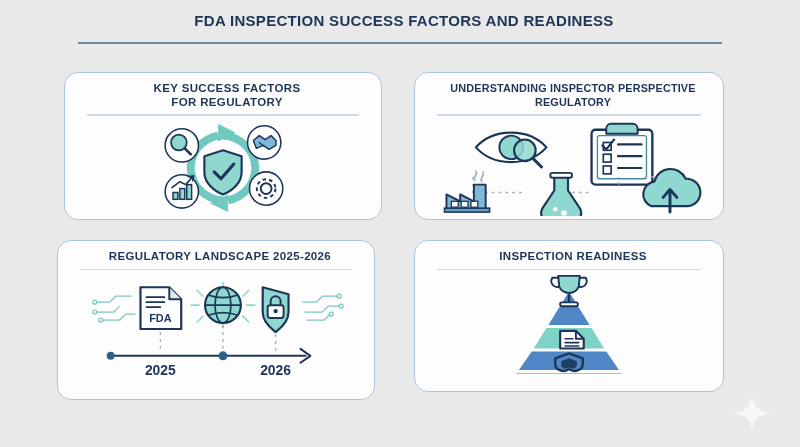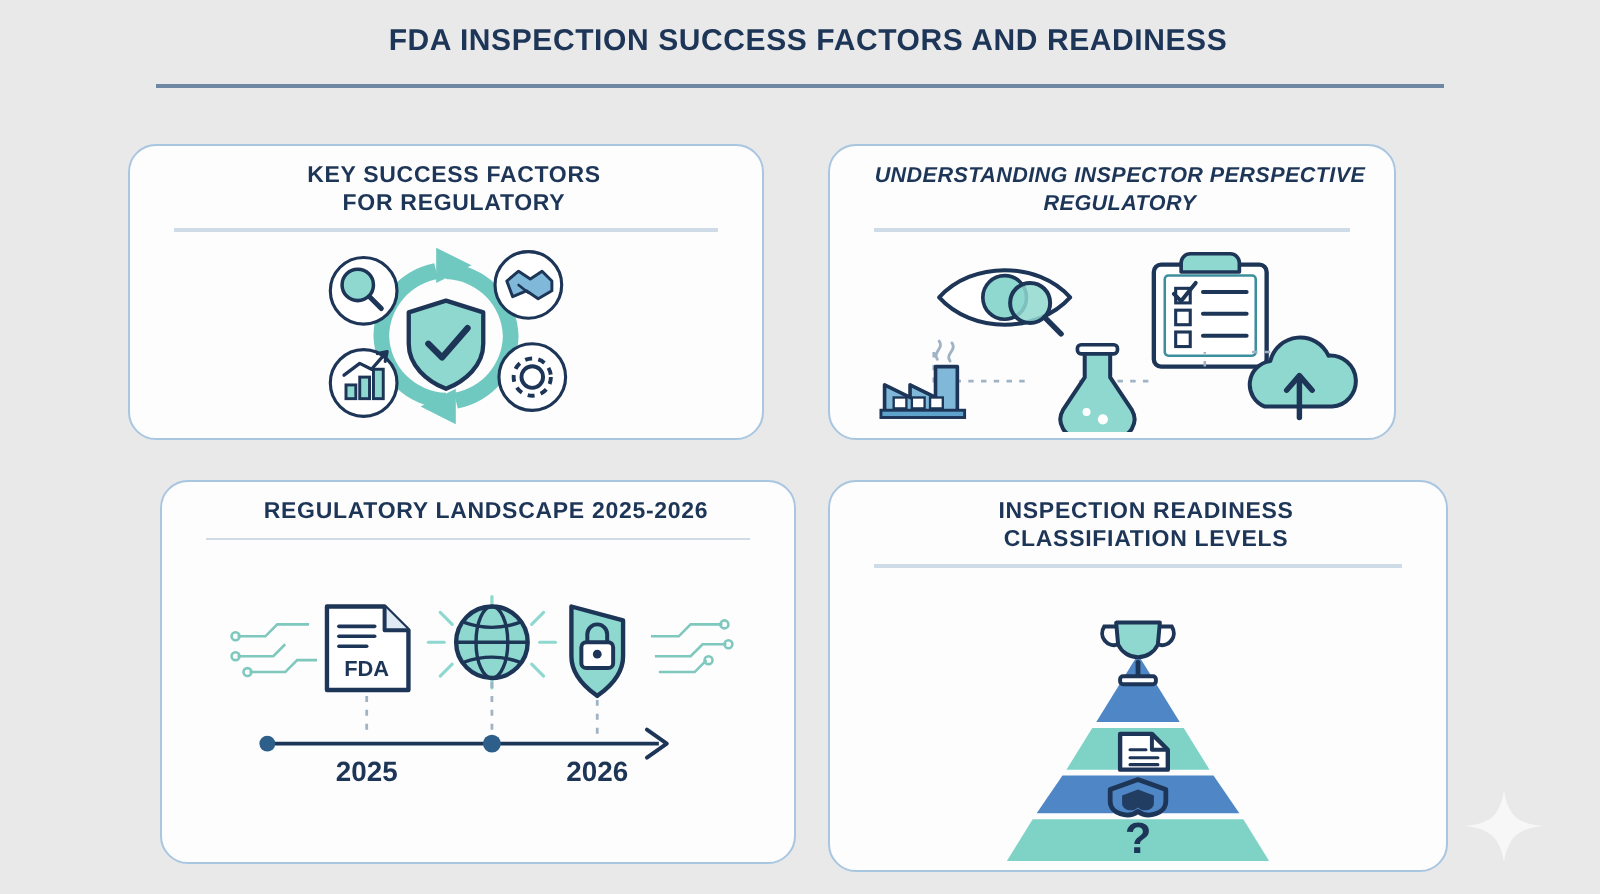--- a/index.html
+++ b/index.html
@@ -48,23 +48,23 @@
   }
   .card {
     position: absolute;
     background: #fdfdfe;
     border: 1.5px solid #a9c6e0;
     border-radius: 14px;
     box-sizing: border-box;
     overflow: hidden;
   }
   #card-0 { left: 64px;  top: 0px;   width: 318px; height: 148px; }
-  #card-1 { left: 414px; top: 0px;   width: 284px; height: 148px; font-style: italic; }
-  #card-2 { left: 80px;  top: 168px; width: 318px; height: 192px; }
-  #card-3 { left: 414px; top: 168px; width: 310px; height: 196px; }
+  #card-1 { left: 414px; top: 0px;   width: 310px; height: 148px; }
+  #card-2 { left: 57px;  top: 168px; width: 318px; height: 160px; }
+  #card-3 { left: 414px; top: 168px; width: 310px; height: 152px; }
 
   .card-title {
     margin: 0;
     padding: 9px 4px 0 12px;
     text-align: center;
     font-size: 11.5px;
     font-weight: bold;
     line-height: 13.5px;
     letter-spacing: 0.35px;
     color: #1d3557;
@@ -315,21 +315,20 @@
 
         <text x="103" y="103" text-anchor="middle" font-family="Liberation Sans, sans-serif" font-size="14" font-weight="bold" fill="#1d3557">2025</text>
         <text x="219" y="103" text-anchor="middle" font-family="Liberation Sans, sans-serif" font-size="14" font-weight="bold" fill="#1d3557">2026</text>
       </svg>
     </div>
   </div>
 
   <div class="card" id="card-3">
     <div class="card-title">
       <span>INSPECTION READINESS</span><br>
-      <span>CLASSIFIATION LEVELS</span>
     </div>
     <div class="card-divider"></div>
     <div class="card-body">
       <svg class="fit" viewBox="0 0 310 106">
 
         <path d="M155 22 L176 56 L134 56 Z" fill="#4f86c6"></path>
 
         <path d="M132 59 L178 59 L191 80 L119 80 Z" fill="#7fd3c6"></path>
 
         <path d="M117 83 L193 83 L206 102 L104 102 Z" fill="#4f86c6"></path>

